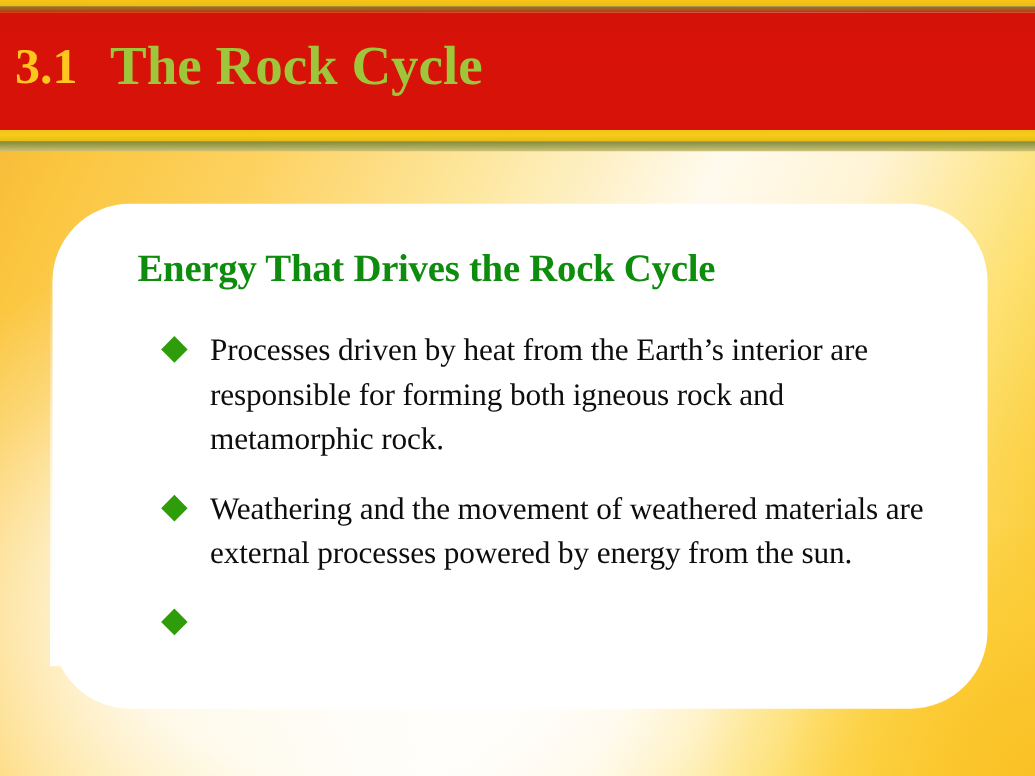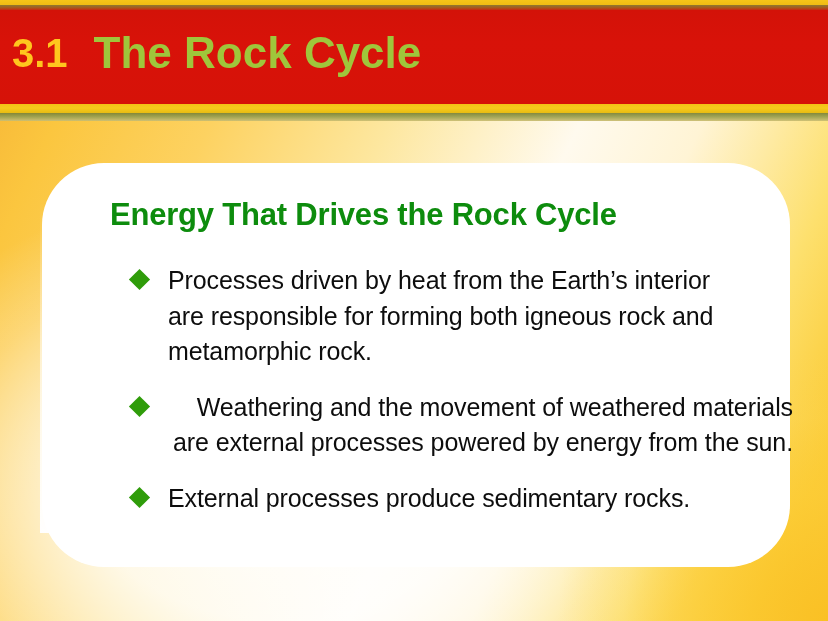--- a/index.html
+++ b/index.html
@@ -6,21 +6,21 @@
     margin: 0;
     padding: 0;
     background: #ffffff;
   }
 
   #slide {
     position: relative;
     width: 828px;
     height: 621px;
     overflow: hidden;
-    font-family: Liberation Sans, sans-serif;
+    font-family: Liberation Serif, serif;
     background: #b91c1c;
   }
 
   
   .bg-base {
     position: absolute;
     left: 0; top: 0;
     width: 828px;
     height: 621px;
     background:
@@ -189,21 +189,21 @@
     transform: rotate(45deg);
   }
   .bullet-text {
     display: block;
     font-size: 25px;
     line-height: 1.42;
     color: #0d0d0d;
     letter-spacing: -0.1px;
   }
   .b1 .bullet-text { width: 580px; }
-  .b2 .bullet-text { width: 625px; text-align: right; }
+  .b2 .bullet-text { width: 625px; }
   .b3 .bullet-text { width: 585px; }
 </style>
 </head>
 <body>
 
 <div id="slide">
 
   <div class="bg-base"></div>
   <div class="bg-wash"></div>
   <div class="bg-corner-gold"></div>
@@ -233,21 +233,20 @@
           <span class="bullet-text">Processes driven by heat from the Earth’s interior are responsible for forming both igneous rock and metamorphic rock.</span>
         </div>
 
         <div class="bullet b2">
           <span class="bullet-marker"></span>
           <span class="bullet-text">Weathering and the movement of weathered materials are external processes powered by energy from the sun.</span>
         </div>
 
         <div class="bullet b3">
           <span class="bullet-marker"></span>
-          <span class="bullet-text">External processes produce sedimentary rocks.</span>
         </div>
 
       </div>
     </div>
     <div class="card-fade-left"></div>
   </div>
 
 </div>
 
 </body></html>

